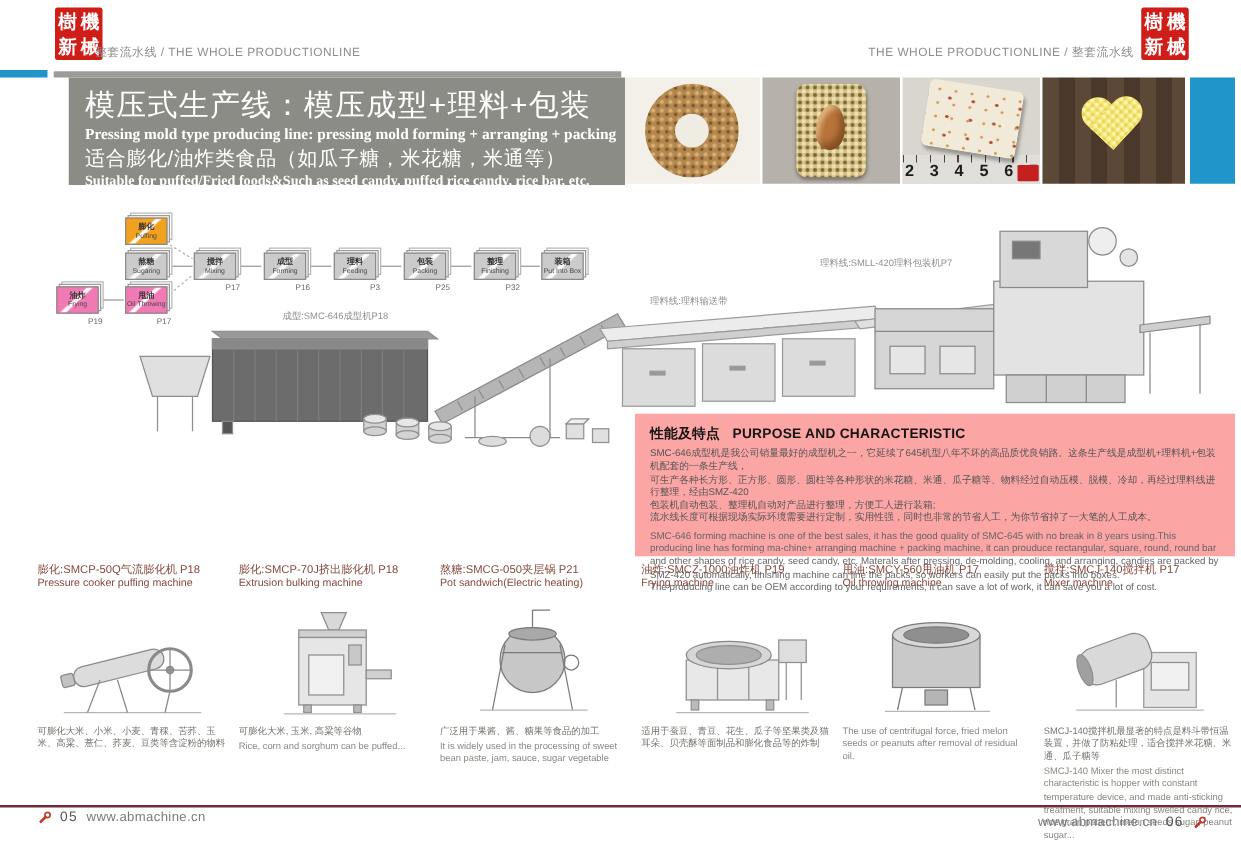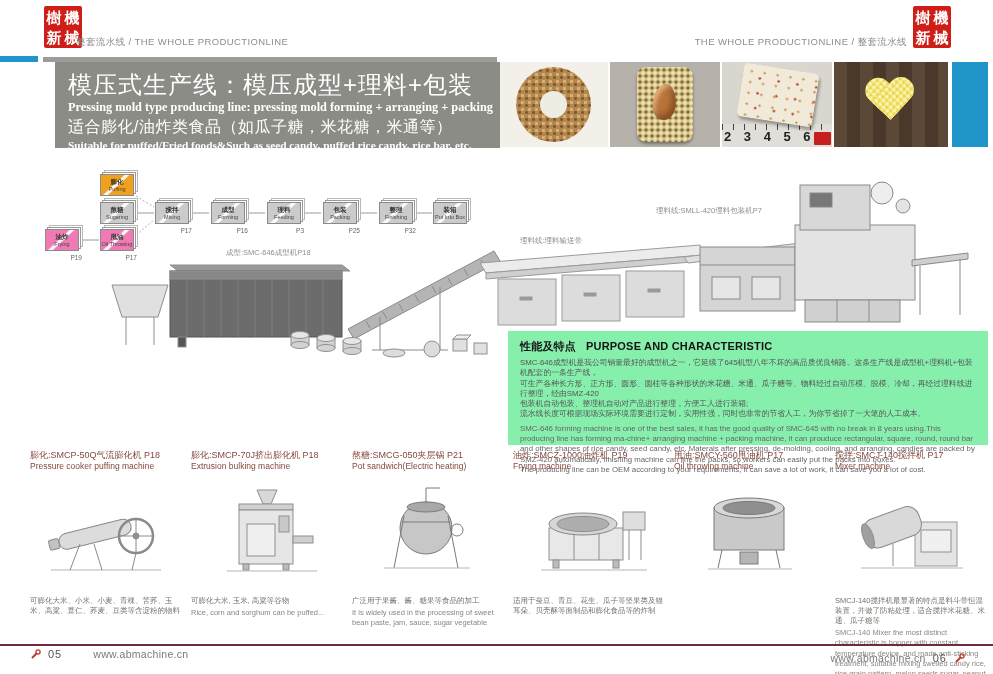--- a/index.html
+++ b/index.html
@@ -70,41 +70,41 @@
            box-shadow:2px -2px 0 -1px #fff, 2px -2px 0 0 #9a9a9a, 4px -4px 0 -1px #fff, 4px -4px 0 0 #b8b8b8;
            background-image:linear-gradient(137deg, rgba(255,255,255,0) 42%, rgba(255,255,255,.95) 46%, rgba(255,255,255,.95) 51%, rgba(255,255,255,0) 55%); }
   .fnode.gray .fface { background-color:#cbcbcb; }
   .fnode.orange .fface { background-color:#f2a11e; }
   .fnode.pink .fface { background-color:#f07ab4; }
   .fzh { font-size:6.5px; font-weight:bold; color:#333; line-height:1.1; }
   .fen { font-size:5.5px; color:#444; line-height:1.1; }
   .fp  { position:absolute; right:-3px; bottom:-10px; font-size:6.5px; color:#666; }
 
   
-  .purpose { position:absolute; left:508px; top:331px; width:480px; height:114px; background:#86efac; padding:8px 12px 0; }
+  .purpose { position:absolute; left:508px; top:331px; width:480px; height:114px; background:#fca5a5; padding:8px 12px 0; }
   .pp-title { font-size:11px; font-weight:bold; color:#141414; letter-spacing:.2px; }
   .pp-title .sep { display:inline-block; width:10px; }
   .pp-zh { margin-top:4px; font-size:7.8px; color:#555; line-height:1.32; white-space:pre-line; }
   .pp-en { margin-top:4px; font-size:7.8px; color:#666; line-height:1.32; white-space:pre-line; }
 
   
   .machines { position:absolute; left:30px; top:450px; width:956px; display:grid; grid-template-columns:repeat(6,1fr); gap:10px; }
   .mcap-zh { font-size:9px; color:#84493c; line-height:1.25; white-space:nowrap; }
   .mcap-en { font-size:8.5px; color:#84493c; line-height:1.25; }
   .mimg { height:102px; display:flex; align-items:flex-end; justify-content:center; margin-top:4px; }
-  .mdesc { margin-top:18px; }
+  .mdesc { margin-top:2px; }
   .mdesc-zh { font-size:7.5px; color:#76726c; line-height:1.35; }
   .mdesc-en { font-size:7.5px; color:#8b8781; line-height:1.35; margin-top:2px; }
 
   
   .footer-line { position:absolute; left:0; top:644px; width:993px; height:2px; background:#6e2c3a; }
   .footer-left { position:absolute; left:30px; top:648px; display:flex; align-items:center; gap:7px; }
   .footer-right { position:absolute; right:28px; top:652px; display:flex; align-items:center; gap:7px; }
   .pageno { font-size:11px; color:#555; letter-spacing:1px; }
-  .url { font-size:10.5px; color:#7a7a7a; letter-spacing:.3px;margin-left:24px; }
+  .url { font-size:10.5px; color:#7a7a7a; letter-spacing:.3px; }
 </style>
 </head>
 <body>
 
 <div class="page">
 
   <div class="stamp stamp-left">
     <span>樹</span>
       <span>機</span>
     <span>新</span>
@@ -450,20 +450,21 @@
             <ellipse cx="69" cy="30" rx="35" ry="10" fill="#d8d8d8"></ellipse>
             <ellipse cx="69" cy="30" rx="26" ry="6.5" fill="#8f8f8f"></ellipse>
             <rect x="60" y="74" width="18" height="12" fill="#b5b5b5"></rect>
             <line x1="42" y1="72" x2="38" y2="90"></line>
               <line x1="96" y1="72" x2="100" y2="90"></line>
             <line x1="28" y1="91" x2="112" y2="91" stroke="#b5b5b5"></line>
           </g>
         </svg>
       </div>
       <div class="mdesc">
+          <div class="mdesc-en">The use of centrifugal force, fried melon seeds or peanuts after removal of residual oil.</div>
         </div>
     </div>
 
     <div class="mcol">
       <div class="mcap-zh">搅拌:SMCJ-140搅拌机 P17</div>
       <div class="mcap-en">Mixer machine</div>
       <div class="mimg">
         <svg width="140" height="100" viewBox="0 0 140 100">
           <g stroke="#8f8f8f">
             <rect x="74" y="44" width="42" height="44" fill="#e4e4e4" stroke="#999"></rect>

